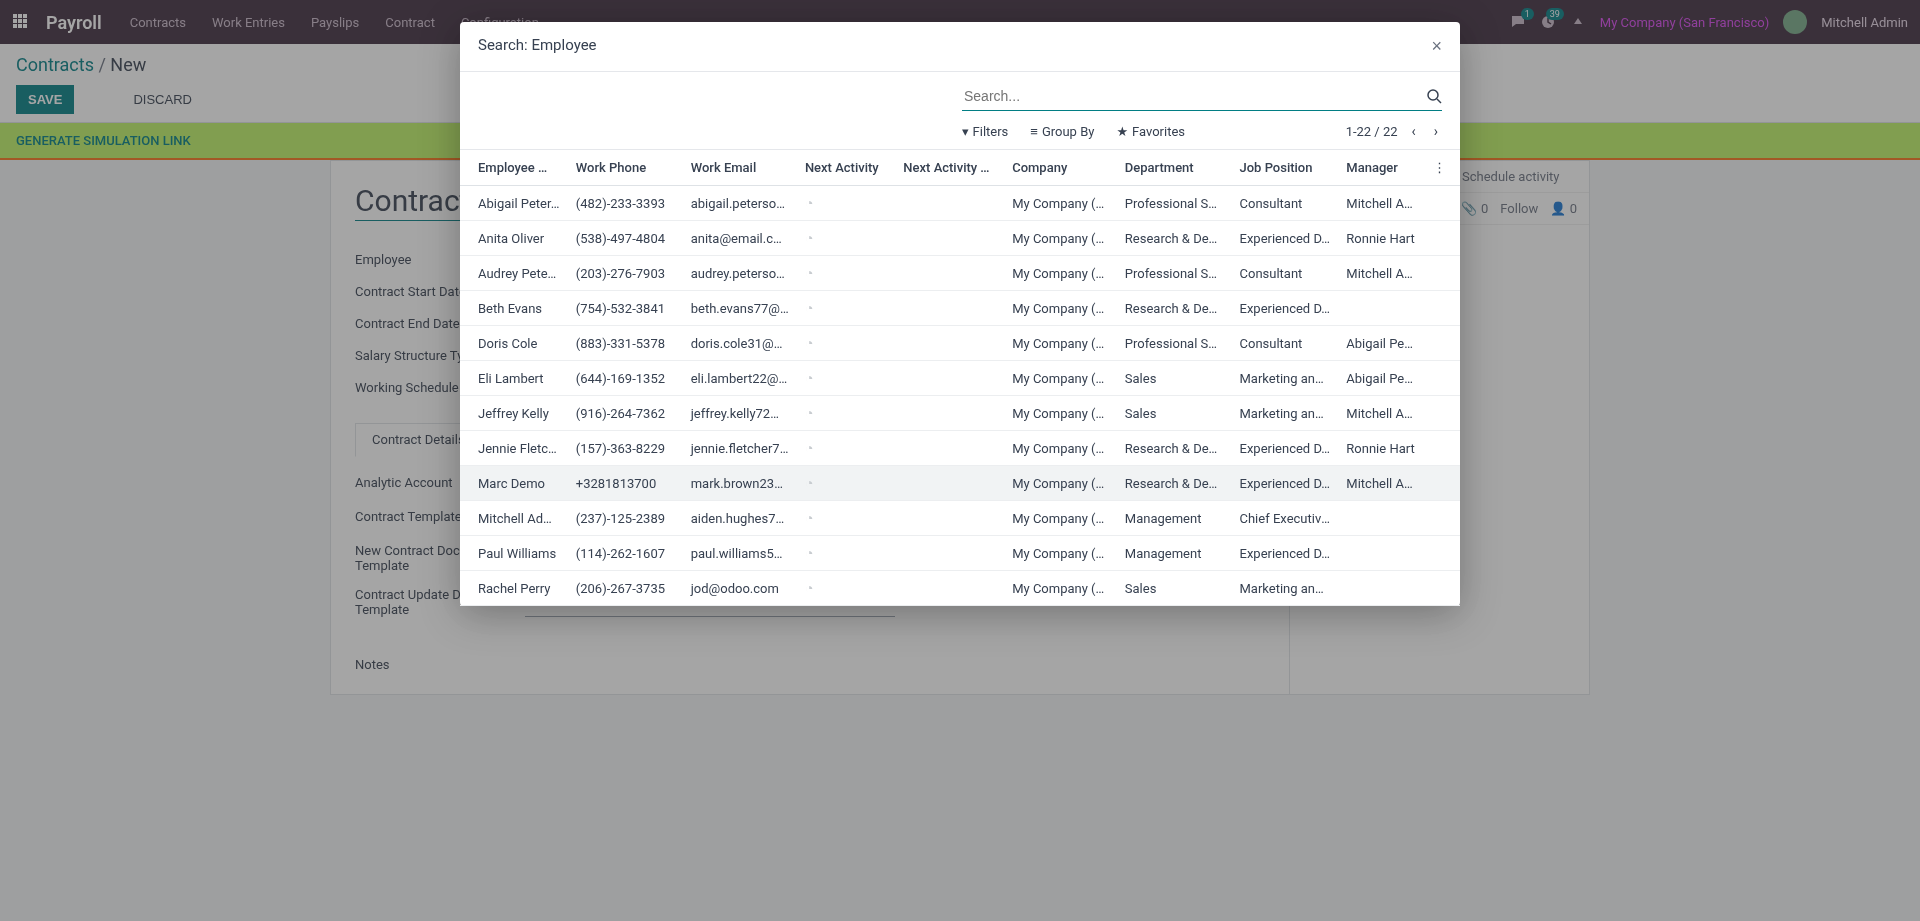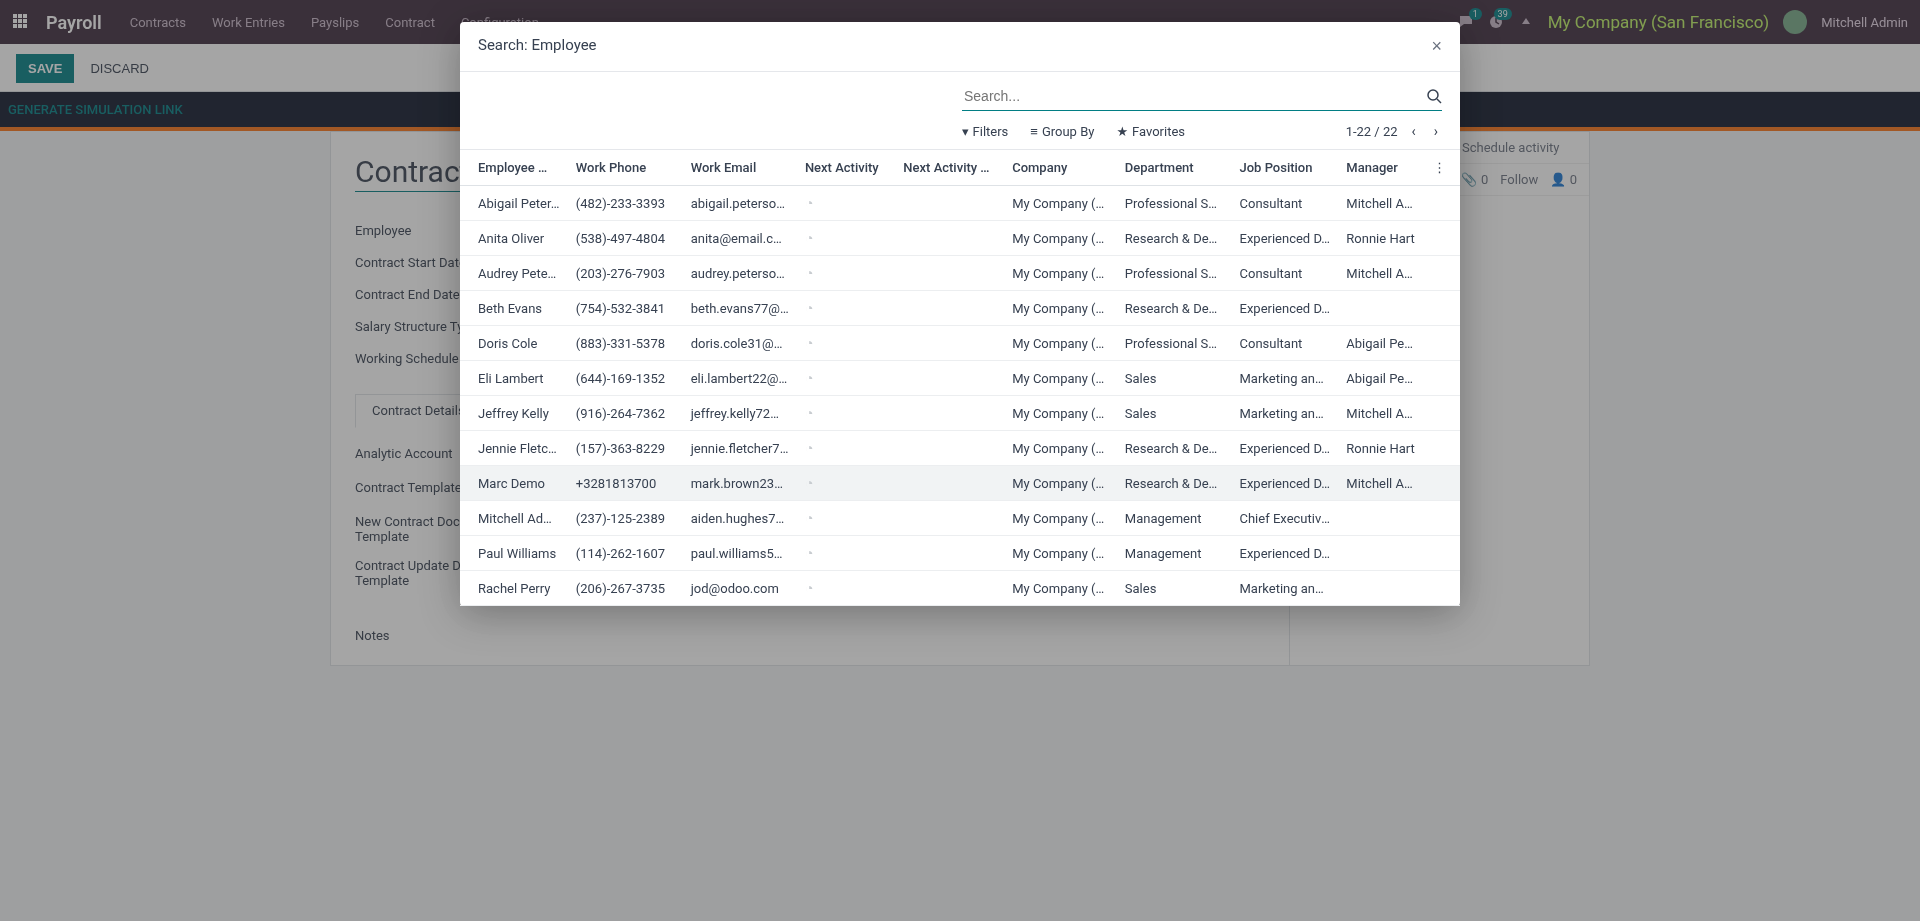--- a/index.html
+++ b/index.html
@@ -7,32 +7,32 @@
 
 
 .navbar { background: #3d2b3d; color: #fff; height: 44px; display: flex; align-items: center; padding: 0 12px; }
 .navbar .apps-icon { width: 20px; height: 20px; margin-right: 14px; cursor: pointer; }
 .navbar .brand { font-size: 18px; font-weight: 600; margin-right: 28px; }
 .navbar .menu { display: flex; gap: 26px; }
 .navbar .menu-item { color: #c9b8c9; font-size: 13px; cursor: pointer; }
 .navbar .right { margin-left: auto; display: flex; align-items: center; gap: 14px; }
 .navbar .badge-wrap { position: relative; }
 .navbar .badge { position: absolute; top: -6px; right: -8px; background: #017e84; color: #fff; font-size: 9px; padding: 1px 4px; border-radius: 8px; }
-.navbar .company { color: #bef264; font-size: 17px; }
+.navbar .company { color: #d946ef; font-size: 13px; }
 .navbar .avatar { width: 24px; height: 24px; border-radius: 50%; background: #7a8; }
 .navbar .username { color: #e5d5e5; }
 
 
 .subhead { background: #fff; padding: 10px 16px 0; border-bottom: 1px solid #dee2e6; }
 .breadcrumb { font-size: 18px; color: #6b7280; margin-bottom: 10px; }
 .breadcrumb .here { color: #374151; }
 .actionbar { display: flex; align-items: center; gap: 12px; padding-bottom: 8px; }
 .btn-primary { background: #017e84; color: #fff; border: none; padding: 7px 12px; font-size: 13px; font-weight: 600; cursor: pointer; }
-.btn-link { background: none; border: none; color: #374151; font-size: 13px; cursor: pointer; padding: 7px 4px; }
-.sim-link-bar { background: #0f172a; padding: 10px 8px; border-bottom: 4px solid #f97316; }
+.btn-link { background: none; border: none; color: #374151; font-size: 13px; cursor: pointer; padding: 7px 4px; margin-left: 43px; }
+.sim-link-bar { background: #bef264; padding: 10px 16px; border-bottom: 2px solid #f97316; }
 .sim-link { color: #017e84; font-size: 13px; font-weight: 500; cursor: pointer; }
 
 
 .sheet-wrap { padding: 0 16px 16px; }
 .sheet { background: #fff; border: 1px solid #dee2e6; max-width: 1260px; margin: 0 auto; display: flex; }
 .form-side { flex: 1; padding: 22px 24px; }
 .sheet h1.ref { font-size: 30px; font-weight: 400; color: #374151; border-bottom: 1px solid #017e84; display: inline-block; padding-bottom: 2px; margin-bottom: 28px; }
 .form-grid { display: grid; grid-template-columns: 160px 1fr; row-gap: 12px; max-width: 540px; }
 .form-grid label { font-size: 13px; color: #374151; align-self: center; }
 .form-grid .field { border-bottom: 1px solid #9ca3af; padding: 2px 0; font-size: 13px; min-height: 20px; }
@@ -124,20 +124,23 @@
     <span><svg class="icon-svg" viewBox="0 0 16 16" style="fill:#c9b8c9">
           <path d="M2 13h12M4 10l4-6 4 6"></path>
         </svg></span>
     <span class="company">My Company (San Francisco)</span>
     <span class="avatar"></span>
     <span class="username">Mitchell Admin</span>
   </div>
 </div>
 
 <div class="subhead">
+  <div class="breadcrumb">
+    <span style="color:#017e84">Contracts</span><span> / </span><span class="here">New</span>
+  </div>
   <div class="actionbar">
     <button class="btn-primary">SAVE</button>
     <button class="btn-link">DISCARD</button>
   </div>
 </div>
 <div class="sim-link-bar">
   <span class="sim-link">GENERATE SIMULATION LINK</span>
 </div>
 
 <div class="sheet-wrap">

